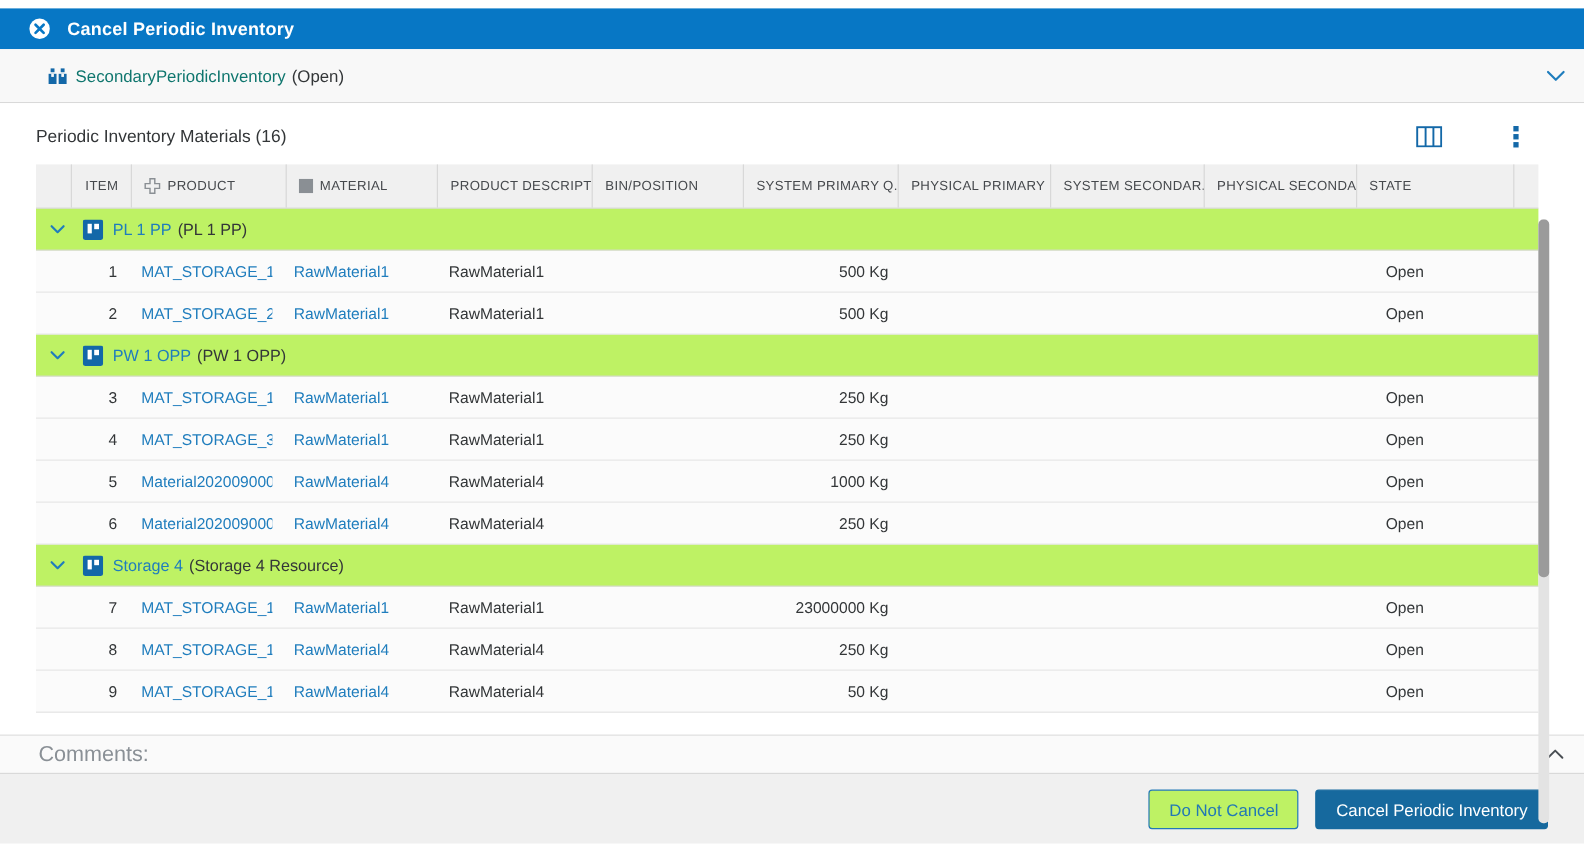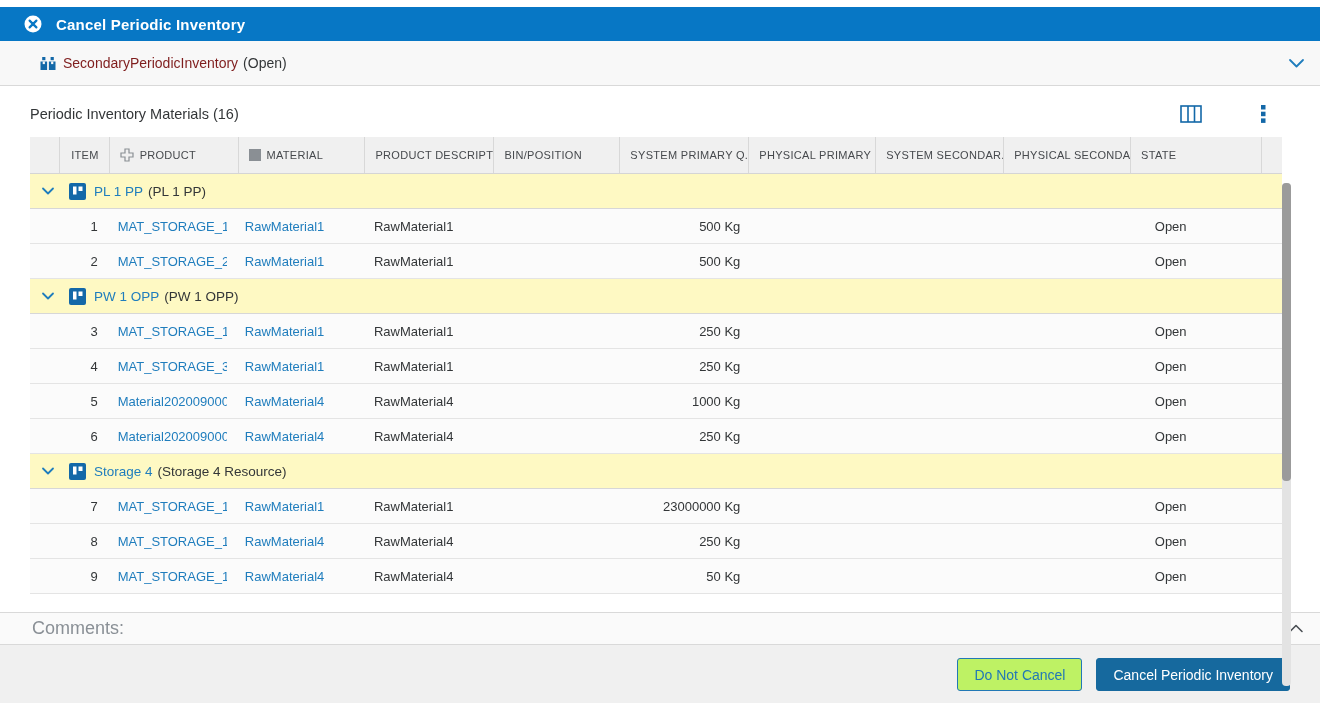--- a/index.html
+++ b/index.html
@@ -9,21 +9,21 @@
   
   .topstrip { height:7px; background:#ffffff; }
   .titlebar { height:34px; background:#0777C5; display:flex; align-items:center; padding-left:24px; }
   .close-ic { width:18px; height:18px; margin-right:14px; display:inline-flex; cursor:pointer; }
   .titlebar .ttl { color:#ffffff; font-size:15px; font-weight:700; letter-spacing:.2px; }
 
   
   .crumbrow { height:45px; background:#F8F8F8; border-bottom:1px solid #D9D9D9;
     display:flex; align-items:center; padding:0 14px 0 40px; }
   .crumb-ic { width:16px; height:15px; margin-right:7px; display:inline-flex; }
-  .crumb-link { color:#7f1d1d; font-size:14px; text-decoration:none; cursor:pointer; }
+  .crumb-link { color:#0f766e; font-size:14px; text-decoration:none; cursor:pointer; }
   .crumb-status { color:#333638; font-size:14px; margin-left:5px; }
   .crumbrow .spacer { flex:1; }
   .chev { display:inline-flex; cursor:pointer; }
 
   
   .main { position:relative; height:526px; background:#ffffff; }
   .title-row { height:51px; display:flex; align-items:center; padding:4px 54px 0 30px;gap:32px; }
   .tbl-title { font-size:14.5px; color:#333638; }
   .title-row .spacer { flex:1; }
   .tool-ic { display:inline-flex; cursor:pointer; }
@@ -36,21 +36,21 @@
     padding:0 10px; border-right:1px solid #D8D8D8; overflow:hidden; white-space:nowrap; }
   .hcell.nob { border-right:none; }
   .hcell.right { justify-content:flex-end; }
   .hic { display:inline-flex; margin-right:6px; flex:none; }
 
   .c0{width:30px;} .c1{width:50px;} .c2{width:128px;} .c3{width:130px;} .c4{width:130px;}
   .c5{width:127px;} .c6{width:130px;} .c7{width:128px;} .c8{width:129px;} .c9{width:128px;}
   .c10{width:132px;} .c11{width:10px;}
 
   .trow { display:flex; align-items:center; height:35px; }
-  .trow.group { background:#fef9c3; border-bottom:1px solid #D7D7D7; padding-left:8px; cursor:default; }
+  .trow.group { background:#bef264; border-bottom:1px solid #D7D7D7; padding-left:8px; cursor:default; }
   .trow.data { background:#FBFBFB; border-bottom:1px solid #E4E4E4; }
   .gr-chevron { width:20px; display:inline-flex; justify-content:center; cursor:pointer; }
   .gr-icon { display:inline-flex; margin-left:11px; }
   .gr-label { color:#1F7DBD; font-size:13.5px; margin-left:8px; text-decoration:none; cursor:pointer; }
   .gr-sub { color:#333638; font-size:13.5px; margin-left:5px; }
   .cell { font-size:13px; color:#333638; padding:0 10px 0 8px; overflow:hidden; white-space:nowrap;
     display:flex; align-items:center; }
   .cell.num { justify-content:flex-end; padding-right:10px; }
   .cell.c1 { padding-right:12px; }
   .cell.c10 { padding-left:22px; }

